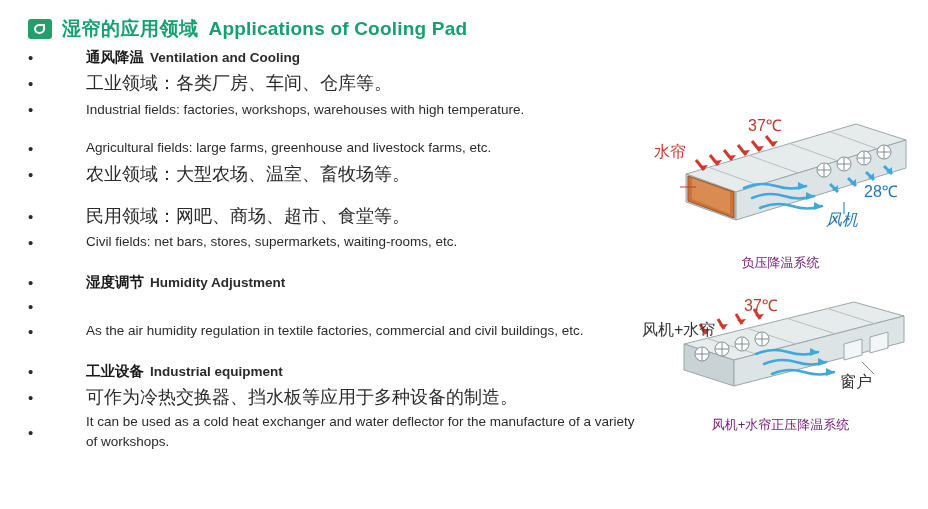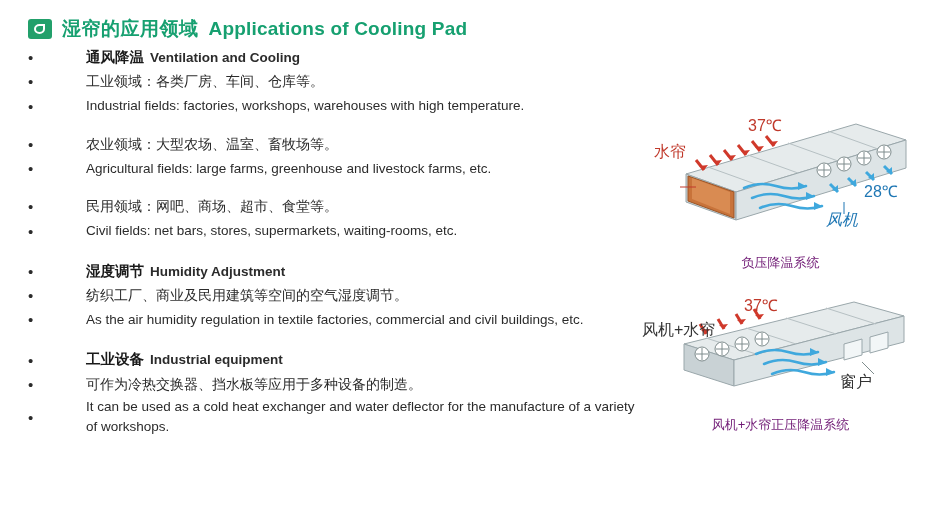--- a/index.html
+++ b/index.html
@@ -95,21 +95,21 @@
   .heading {
     font-size: 14.5px;
     font-weight: bold;
     color: #1a1a1a;
   }
   .heading .en {
     font-weight: bold;
     padding-left: 6px;
   }
   .cn {
-    font-size: 14px;
+    font-size: 18px;
     color: #2b2b2b;
   }
   .en {
     font-size: 13.5px;
     color: #2b2b2b;
   }
   .gap { height: 13px; }
 
   
   .figures {
@@ -167,25 +167,25 @@
       </div>
       <div class="line">
         <span class="bullet dot"></span>
         <span class="txt en">Industrial fields: factories, workshops, warehouses with high temperature.</span>
       </div>
 
       <div class="gap"></div>
 
       <div class="line">
         <span class="bullet dot"></span>
+        <span class="txt en">Agricultural fields: large farms, greenhouse and livestock farms, etc.</span>
+      </div>
+      <div class="line">
+        <span class="bullet dot"></span>
         <span class="txt cn">农业领域：大型农场、温室、畜牧场等。</span>
-      </div>
-      <div class="line">
-        <span class="bullet dot"></span>
-        <span class="txt en">Agricultural fields: large farms, greenhouse and livestock farms, etc.</span>
       </div>
 
       <div class="gap"></div>
 
       <div class="line">
         <span class="bullet dot"></span>
         <span class="txt cn">民用领域：网吧、商场、超市、食堂等。</span>
       </div>
       <div class="line">
         <span class="bullet dot"></span>
@@ -197,21 +197,20 @@
 
     <div class="block">
       <div class="line">
         <span class="bullet dot"></span>
         <span class="txt heading">
           <span>湿度调节</span><span class="en">Humidity Adjustment</span>
         </span>
       </div>
       <div class="line">
         <span class="bullet dot"></span>
-        <span class="txt cn">纺织工厂、商业及民用建筑等空间的空气湿度调节。</span>
       </div>
       <div class="line">
         <span class="bullet dot"></span>
         <span class="txt en">As the air humidity regulation in textile factories, commercial and civil buildings, etc.</span>
       </div>
     </div>
 
     <div class="gap"></div>
 
     <div class="block">

